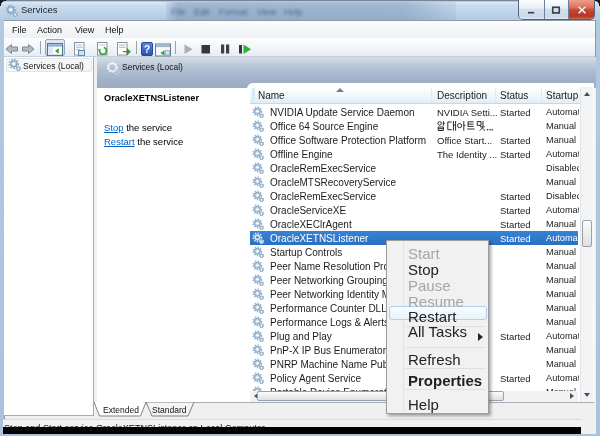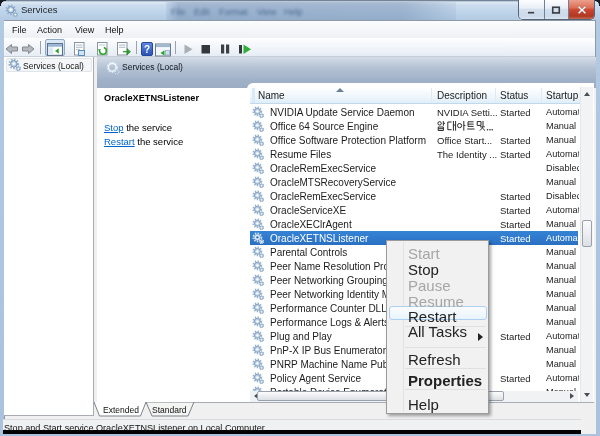--- a/index.html
+++ b/index.html
@@ -59,21 +59,21 @@
 .row.sel{background:linear-gradient(#3583d6,#2a70c2);color:#fff}
 
 #vsb{left:580px;top:87px;width:13px;height:315px;background:#f2f3f5;border-left:1px solid #e4e6ea}
 #hsb{left:250px;top:391px;width:328px;height:11px;background:#f1f2f4}
 .thumb{position:absolute;background:linear-gradient(#fcfcfd,#dcdfe4);border:1px solid #98a1ac;border-radius:2px}
 .sbarr{position:absolute;width:0;height:0}
 
 #tabline{left:97px;top:402px;width:497px;height:1px;background:#a8adb5}
 .tabtxt{position:absolute;top:405px;font-size:8.5px;color:#111}
 
-#status{left:3px;top:419px;width:578px;height:15px;background:#f0f1f2;border-top:1px solid #d8dade;border-bottom:4px solid #000000;font-size:9.1px;color:#111}
+#status{left:3px;top:419px;width:578px;height:15px;background:#f0f1f2;border-top:1px solid #d8dade;border-bottom:7px solid #000000;font-size:9.1px;color:#111}
 #status span{position:absolute;left:1px;top:3px}
 
 #menu{left:386px;top:240px;width:103px;height:174px;background:#f1f1f1;border:1px solid #9b9b9b;box-shadow:2px 2px 3px rgba(0,0,0,.35)}
 #menu .gut{position:absolute;left:15.5px;top:1px;width:1px;height:170px;background:#e3e3e3}
 .mi{position:absolute;left:21px;font-size:15px;color:#222;white-space:nowrap}
 .mi.dis{color:#a6a6a6}
 .mi.b{font-weight:bold}
 .msep{position:absolute;left:18px;width:81px;height:1px;background:#e0e0e0}
 #mhover{position:absolute;left:1.5px;top:65px;width:98px;height:14px;border:1px solid #aed0ef;border-radius:3px;background:linear-gradient(#f9fcfe,#e9f3fc)}
 #marr{position:absolute;left:91px;top:91.5px;width:0;height:0;border-top:4px solid transparent;border-bottom:4px solid transparent;border-left:5px solid #222}
@@ -281,21 +281,21 @@
       </svg>
       <span class="c1">Office Software Protection Platform</span>
       <span class="c2">Office Start...</span>
       <span class="c3">Started</span>
       <span class="c4">Manual</span>
     </div>
 <div class="row" style="top:42px">
       <svg width="12" height="12" viewBox="0 0 13 13">
         <use href="#gear"></use>
       </svg>
-      <span class="c1">Resume Files</span>
+      <span class="c1">Offline Engine</span>
       <span class="c2">The Identity ...</span>
       <span class="c3">Started</span>
       <span class="c4">Automatic</span>
     </div>
 <div class="row" style="top:56px">
       <svg width="12" height="12" viewBox="0 0 13 13">
         <use href="#gear"></use>
       </svg>
       <span class="c1">OracleRemExecService</span>
       <span class="c4">Disabled</span>
@@ -336,21 +336,21 @@
         <use href="#gearw"></use>
       </svg>
       <span class="c1">OracleXETNSListener</span>
       <span class="c3">Started</span>
       <span class="c4">Automatic</span>
     </div>
 <div class="row" style="top:140px">
       <svg width="12" height="12" viewBox="0 0 13 13">
         <use href="#gear"></use>
       </svg>
-      <span class="c1">Parental Controls</span>
+      <span class="c1">Startup Controls</span>
       <span class="c4">Manual</span>
     </div>
 <div class="row" style="top:154px">
       <svg width="12" height="12" viewBox="0 0 13 13">
         <use href="#gear"></use>
       </svg>
       <span class="c1">Peer Name Resolution Protocol</span>
       <span class="c4">Manual</span>
     </div>
 <div class="row" style="top:168px">

